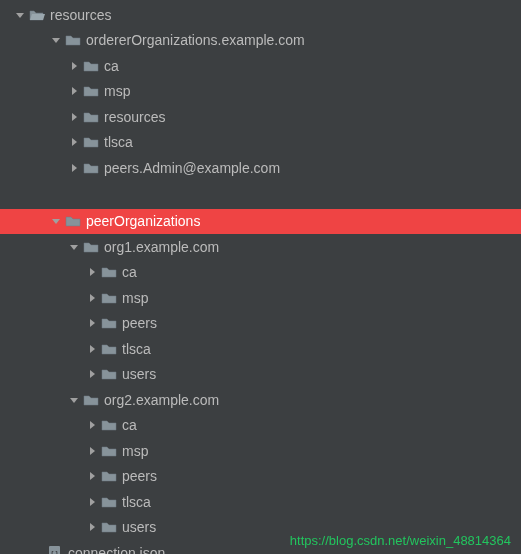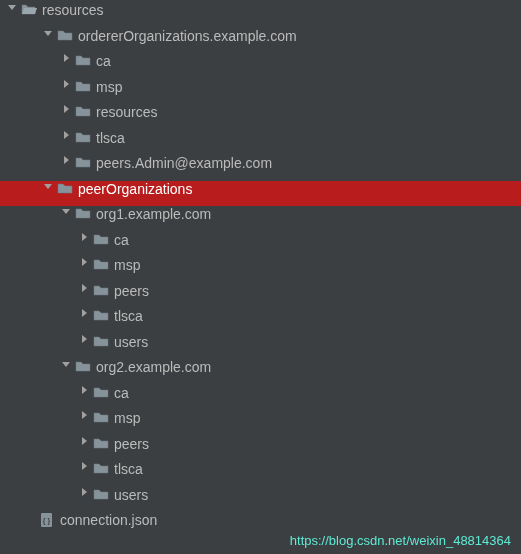--- a/index.html
+++ b/index.html
@@ -9,28 +9,29 @@
     font-family: "Segoe UI", -apple-system, sans-serif;
     font-size: 14px;
     width: 521px;
     height: 554px;
     overflow: hidden;
     position: relative;
   }
   .tree { padding-top: 2px; }
   .item {
     display: flex;
-    align-items: flex-start;
+    align-items: center;
     height: 25.5px;
-    padding-left: 4px;
+    padding-left: 12px;
     cursor: pointer;
   }
   .item.selected {
-    background: #b91c1c;
+    background: #ef4444;
     color: #ffffff;
+    margin-top: 28px;
   }
   .spacer { display: inline-block; width: 18px; flex-shrink: 0; }
   .arrow {
     width: 16px;
     display: inline-flex;
     align-items: center;
     justify-content: center;
     flex-shrink: 0;
   }
   .arrow svg { display: block; }
@@ -42,21 +43,21 @@
     flex-shrink: 0;
     margin-right: 4px;
   }
   .icon svg { display: block; }
   .label { white-space: nowrap; }
   .watermark {
     position: absolute;
     bottom: 6px;
     right: 10px;
     font-size: 13px;
-    color: #5eead4;
+    color: #22c55e;
   }
 </style>
 </head>
 <body>
 
 <div class="tree" id="tree">
     <div class="item">
       <span class="arrow">
         <svg width="10" height="10" viewBox="0 0 10 10">
           <path d="M1 3 L9 3 L5 8 Z" fill="#a0a0a0"></path>

